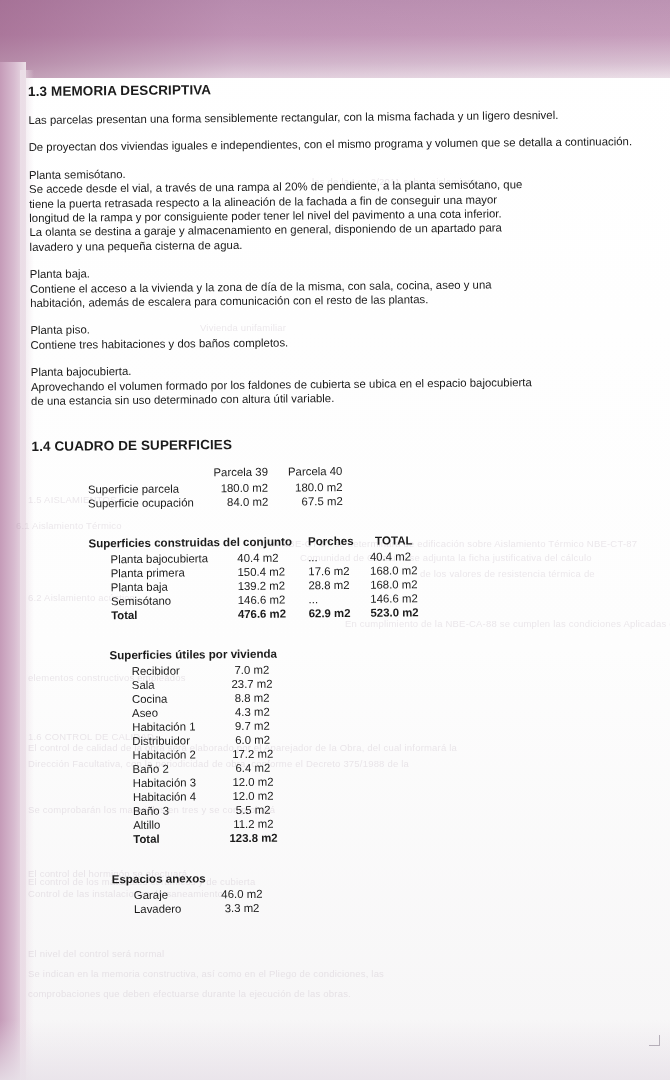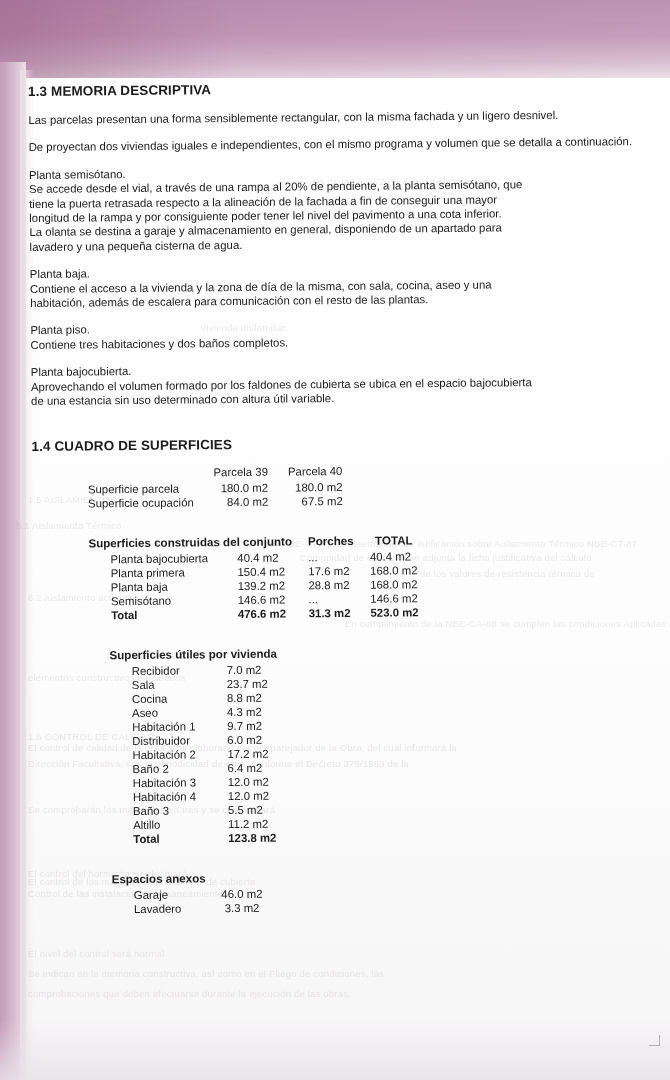--- a/index.html
+++ b/index.html
@@ -89,21 +89,21 @@
   .tbl-constr th.left{text-align:left;padding-left:0;}
   .tbl-constr td{padding:1px 8px;}
   .tbl-constr td.name{text-align:left;padding-left:22px;}
   .tbl-constr td.num{text-align:left;}
   .tbl-constr tr.total td{font-weight:bold;}
   .tbl-constr tr.total td.name{padding-left:22px;}
   .tbl-utiles{margin-left:76px;margin-top:4px;}
   .tbl-utiles th{font-weight:bold;text-align:left;padding:0 0 3px 0;font-size:11.6px;}
   .tbl-utiles td{padding:1px 0;}
   .tbl-utiles td.name{text-align:left;padding-left:22px;padding-right:26px;}
-  .tbl-utiles td.num{text-align:left;}
+  .tbl-utiles td.num{text-align:center;}
   .tbl-utiles tr.total td{font-weight:bold;}
   .tbl-anexos{margin-left:76px;margin-top:4px;}
   .tbl-anexos th{font-weight:bold;text-align:left;padding:0 0 3px 0;font-size:11.6px;}
   .tbl-anexos td{padding:1px 0;}
   .tbl-anexos td.name{text-align:left;padding-left:22px;padding-right:40px;}
   .tbl-anexos td.num{text-align:center;}
   .spacer22{height:22px;}
   .corner-mark{
     position:absolute;right:10px;bottom:34px;
     width:10px;height:10px;
@@ -230,21 +230,21 @@
         </tr>
         <tr>
           <td class="name">Semisótano</td>
           <td class="num">146.6 m2</td>
           <td class="num">...</td>
           <td class="num">146.6 m2</td>
         </tr>
         <tr class="total">
           <td class="name">Total</td>
           <td class="num">476.6 m2</td>
-          <td class="num">31.3 m2</td>
+          <td class="num">62.9 m2</td>
           <td class="num">523.0 m2</td>
         </tr>
       </tbody>
     </table>
 
     <div class="spacer22"></div>
 
     <table class="tbl-utiles">
       <thead>
         <tr>

